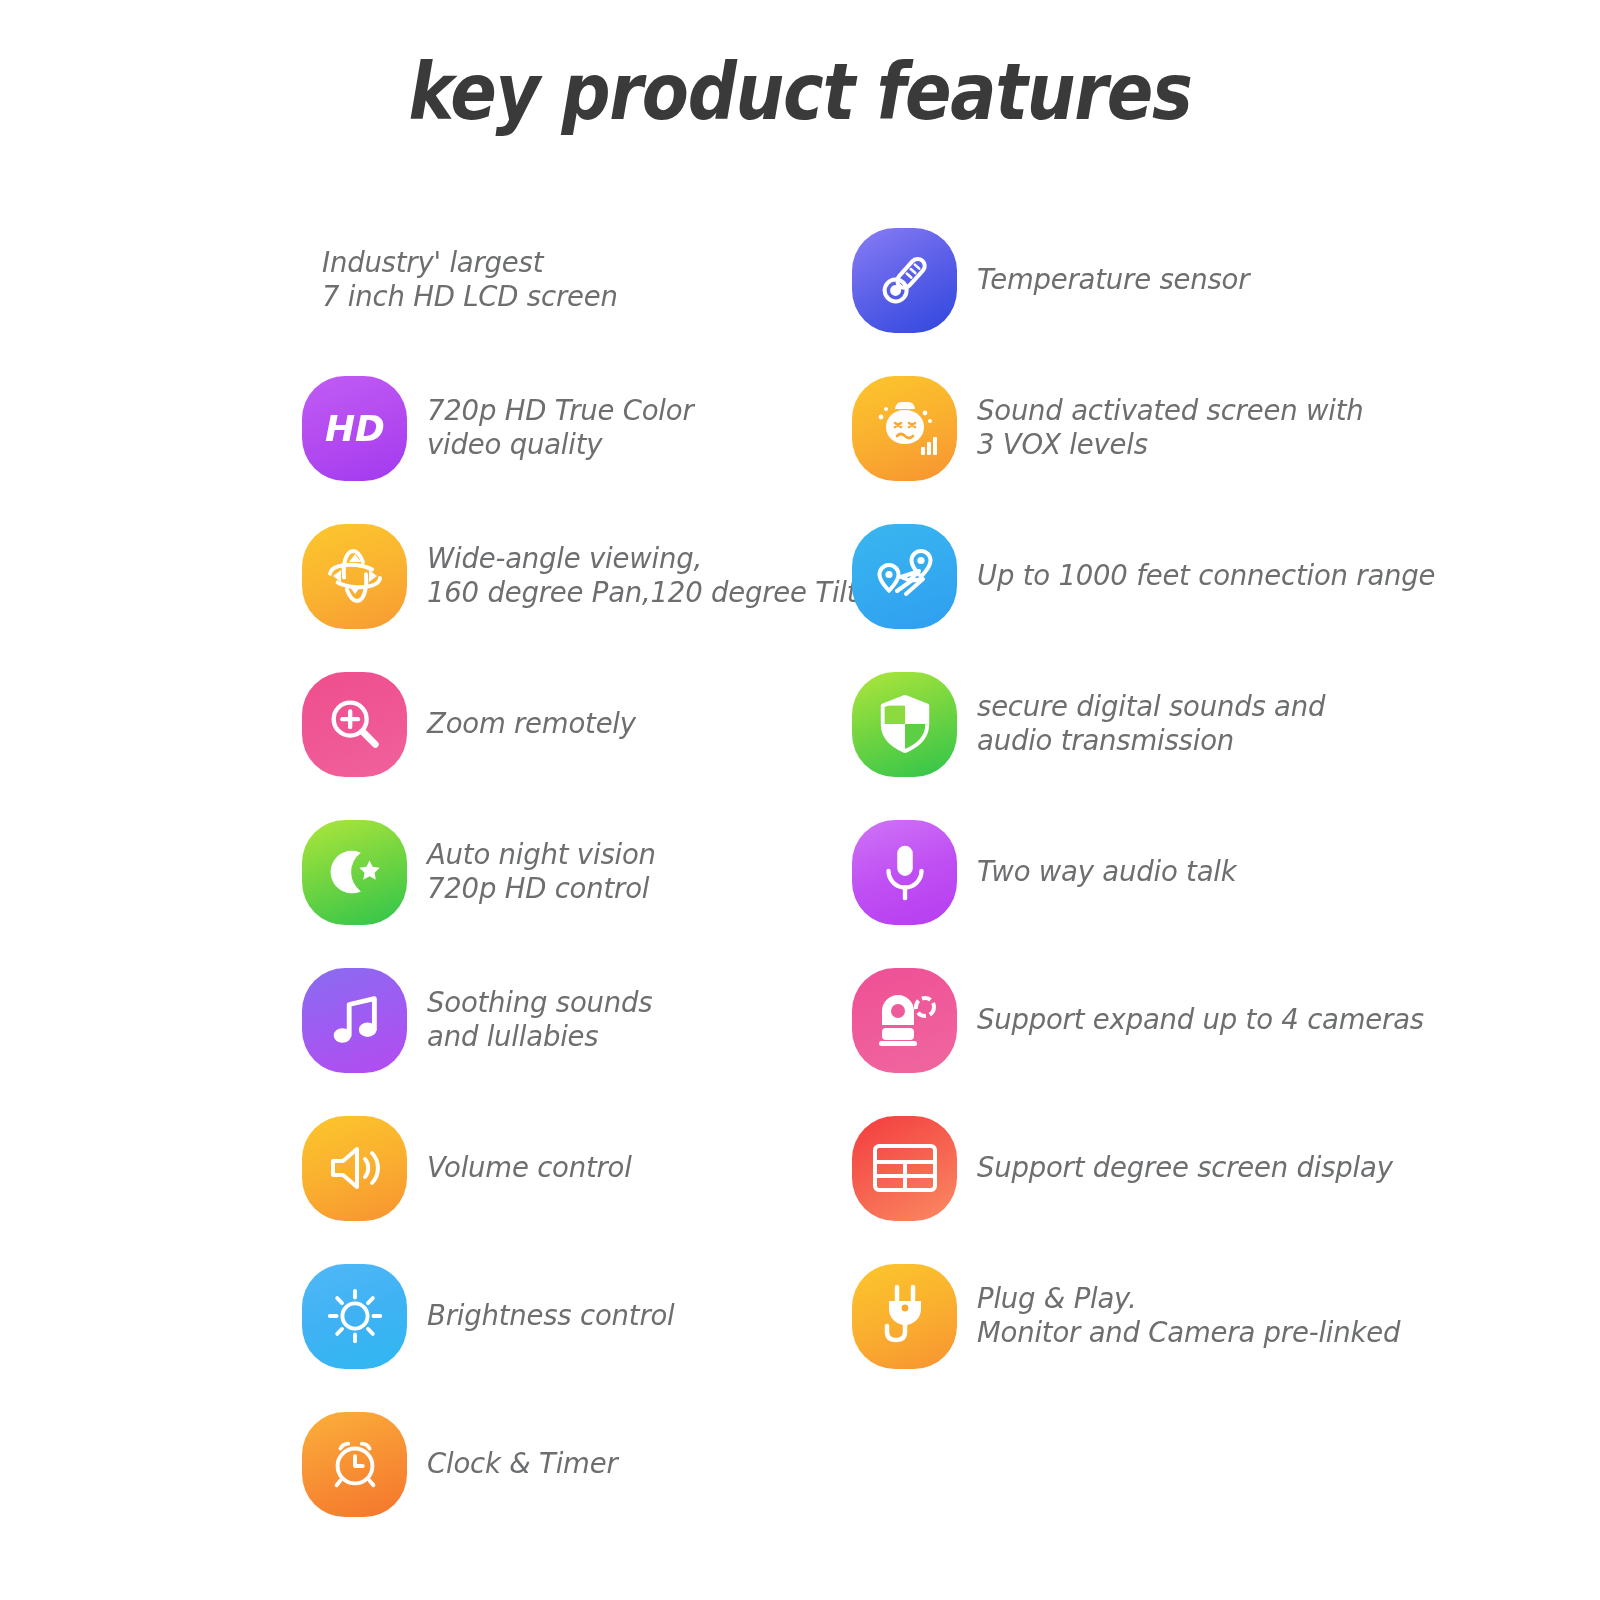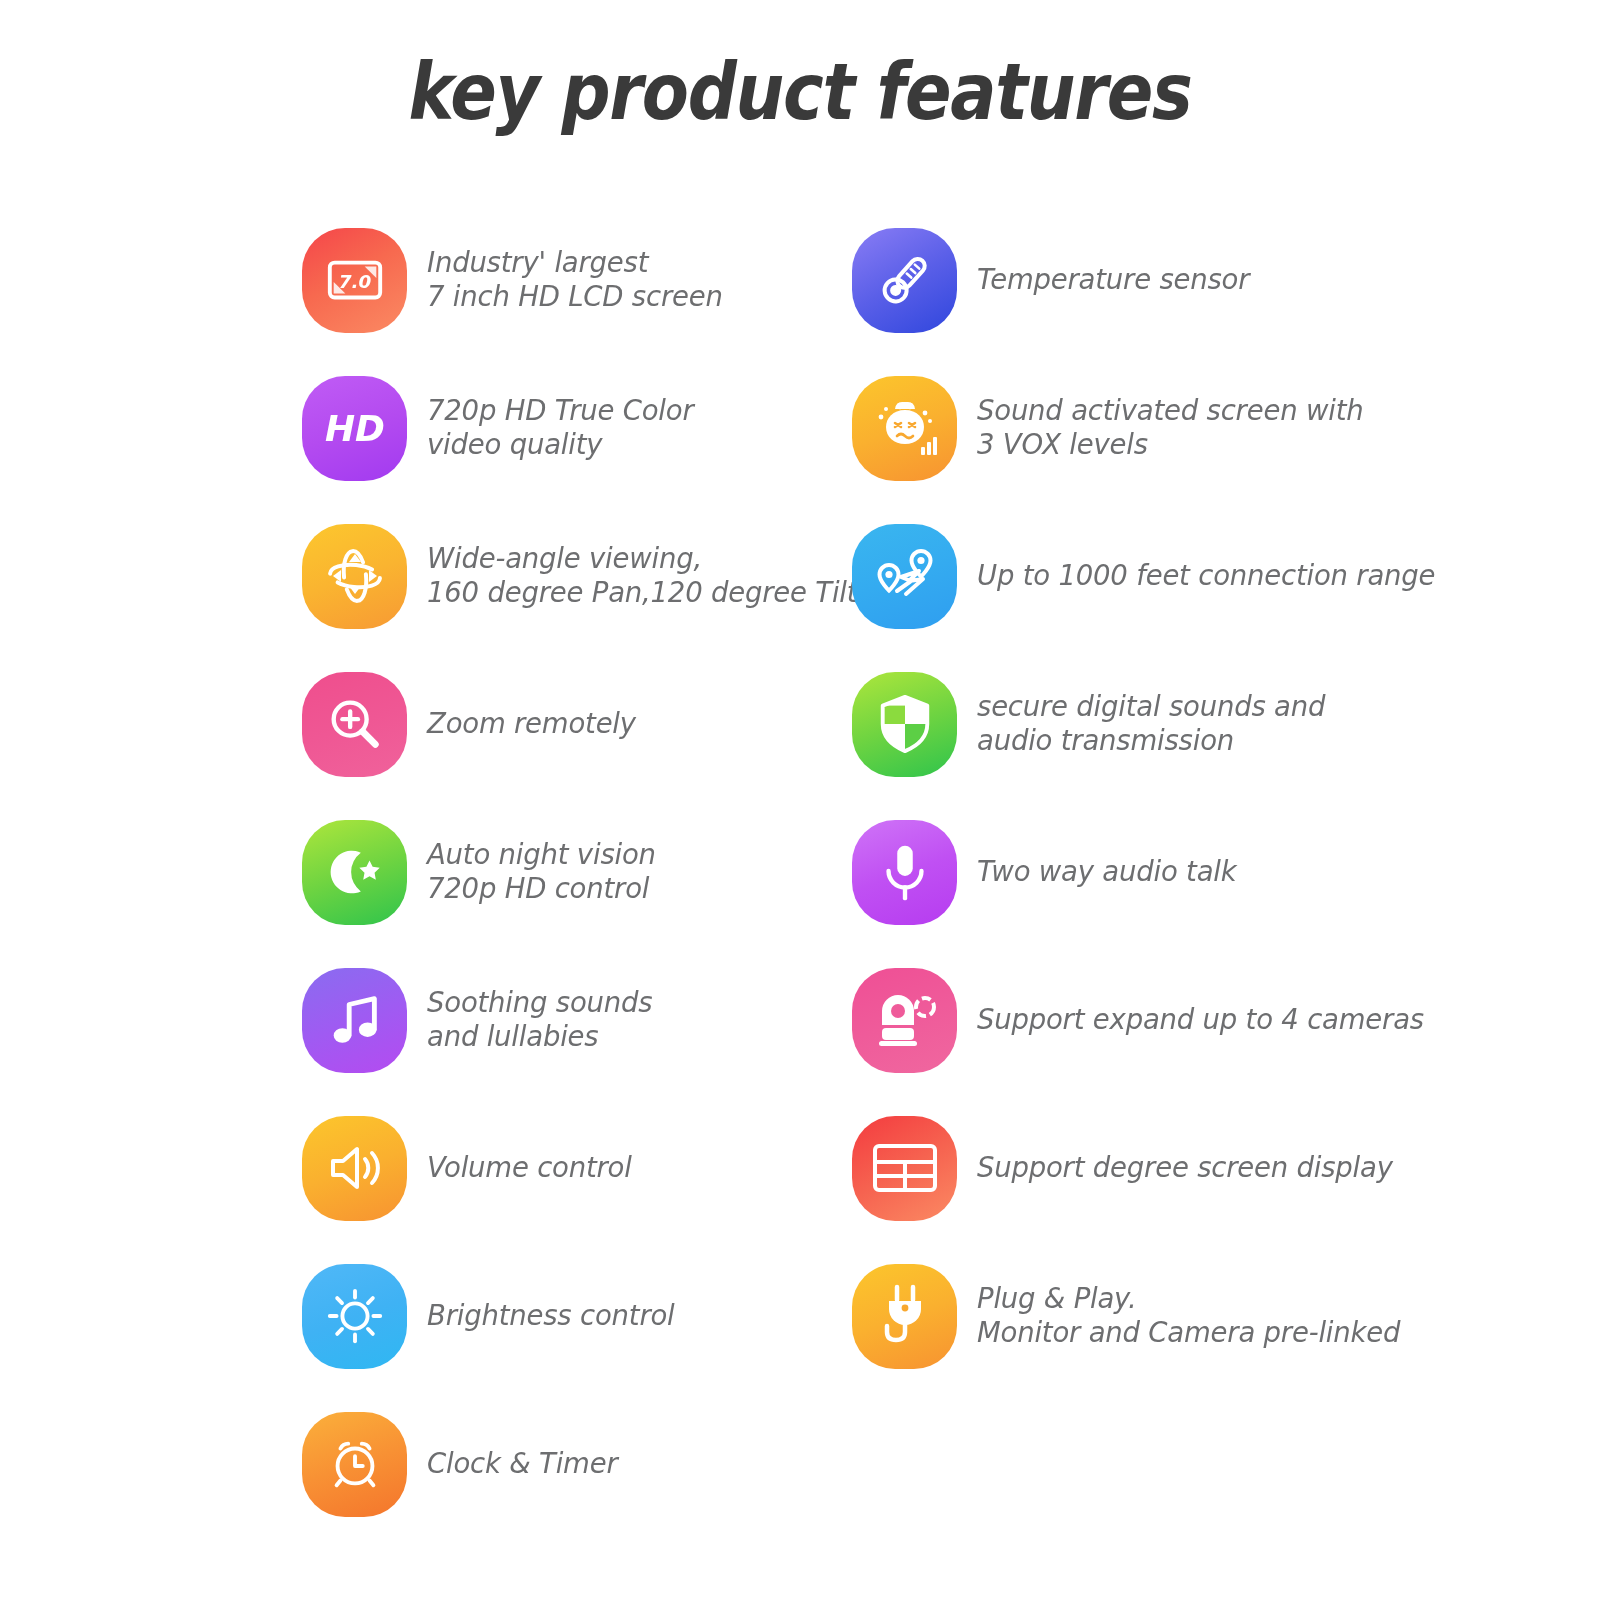--- a/index.html
+++ b/index.html
@@ -84,28 +84,20 @@
 
 <div class="page">
 
   <h1 class="page-title">key product features</h1>
 
   <div class="columns">
 
     <div class="col col-left">
 
       <div class="feature-row">
-        <div class="icon-tile" style="background:linear-gradient(150deg,#f5454a 0%,#f7694f 45%,#fb8a63 100%)">
-          <svg width="62" height="62" viewBox="0 0 64 64">
-            <rect x="6" y="14" width="52" height="36" rx="5" ry="5" fill="none" stroke="#fff" stroke-width="4"></rect>
-            <path d="M10 46 L22 46 L10 34 Z" fill="#fff" opacity="0.85"></path>
-            <path d="M54 18 L42 18 L54 30 Z" fill="#fff" opacity="0.85"></path>
-            <text x="32" y="40" font-family="DejaVu Sans, sans-serif" font-size="19" font-weight="700" fill="#fff" text-anchor="middle">7.0</text>
-          </svg>
-        </div>
         <div class="feature-label">Industry' largest
 7 inch HD LCD screen</div>
       </div>
 
       <div class="feature-row">
         <div class="icon-tile" style="background:linear-gradient(160deg,#c05cf5 0%,#b44bf0 50%,#a23af0 100%)">
           <svg width="70" height="44" viewBox="0 0 70 44">
             <text x="35" y="35" font-family="DejaVu Sans, sans-serif" font-size="36" font-weight="700" fill="#fff" text-anchor="middle">HD</text>
           </svg>
         </div>

